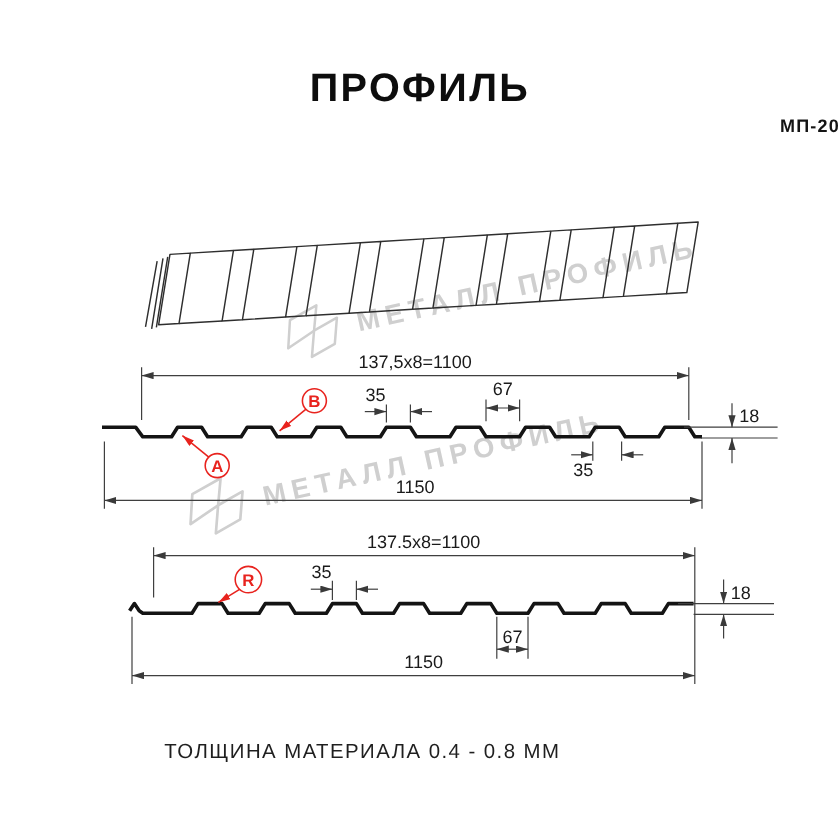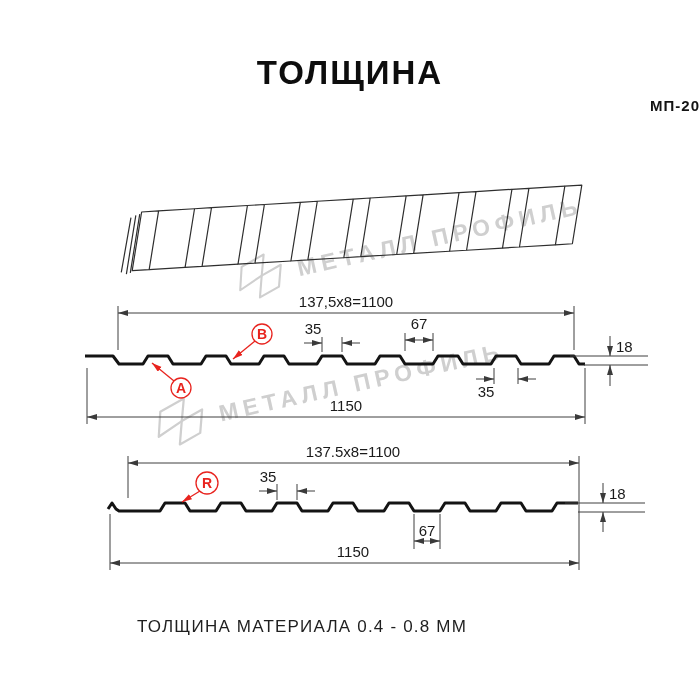--- a/index.html
+++ b/index.html
@@ -43,21 +43,21 @@
   .rl{stroke:var(--accent);stroke-width:1.3;fill:none;}
   .prof{stroke:var(--profile);stroke-width:3;fill:none;stroke-linejoin:round;}
   .sheet{stroke:#2e2e2e;stroke-width:1.2;fill:none;stroke-linejoin:round;}
   .logo-p{stroke:var(--wm);stroke-width:2.6;fill:none;stroke-linejoin:round;}
 </style>
 </head>
 <body>
 
 <div id="stage">
 
-  <div class="title">ТОЛЩИНА</div>
+  <div class="title">ПРОФИЛЬ</div>
   <div class="subtitle">МП-20</div>
 
   <div class="wm" id="wm1">
     <svg width="58" height="50" viewBox="0 0 72 62">
       <path class="logo-p" d="M8,42 L16,14 L46,5 L38,30 Z"></path>
       <path class="logo-p" d="M38,30 L64,22 L56,48 L30,56 Z"></path>
     </svg>
     <span class="wm-text">МЕТАЛЛ ПРОФИЛЬ</span>
   </div>
 

